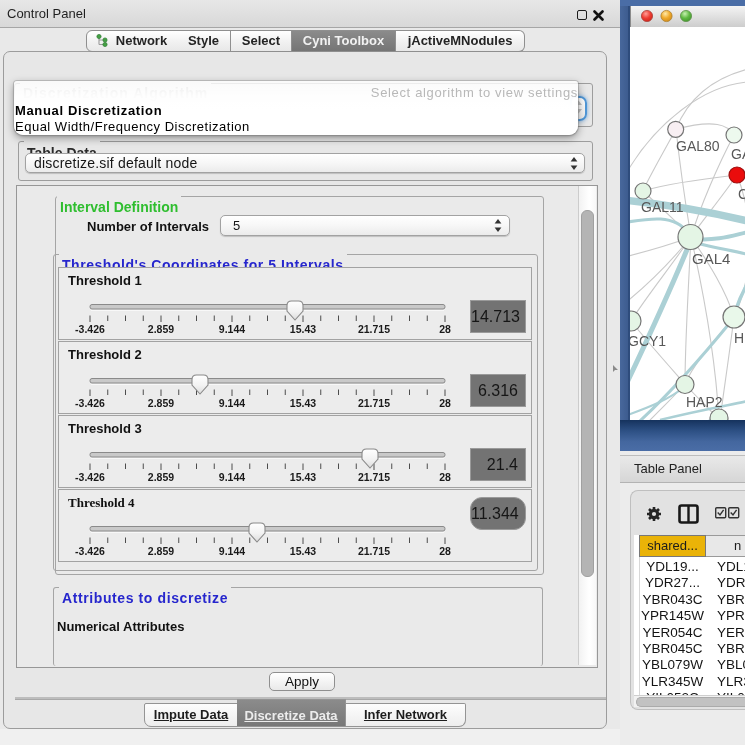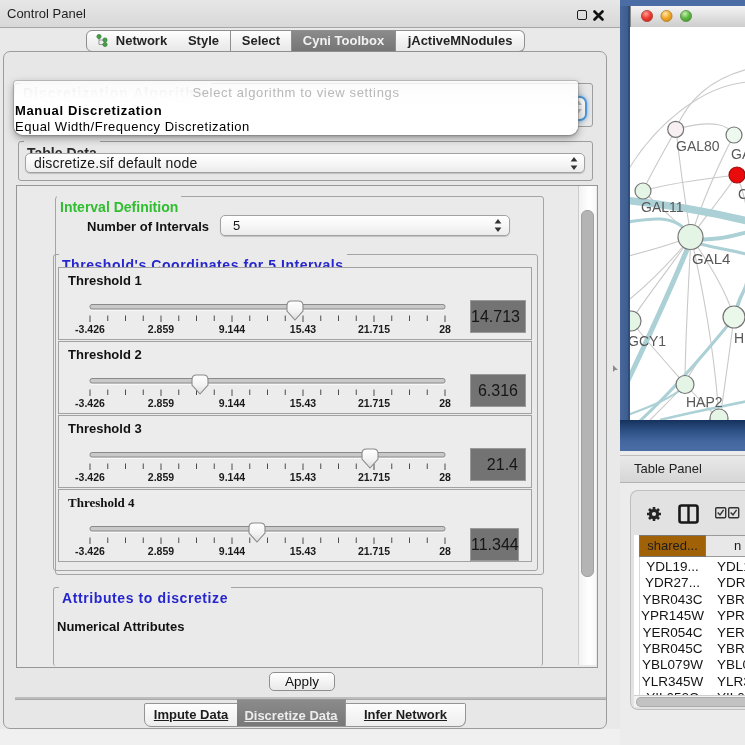--- a/index.html
+++ b/index.html
@@ -159,37 +159,37 @@
       <rect x="33" y="15" width="353" height="1" fill="#f8f8f8"></rect>
       <path d="M32.00,20.5 v6.5 M49.75,20.5 v5.5 M67.50,20.5 v5.5 M85.25,20.5 v5.5 M103.00,20.5 v6.5 M120.75,20.5 v5.5 M138.50,20.5 v5.5 M156.25,20.5 v5.5 M174.00,20.5 v6.5 M191.75,20.5 v5.5 M209.50,20.5 v5.5 M227.25,20.5 v5.5 M245.00,20.5 v6.5 M262.75,20.5 v5.5 M280.50,20.5 v5.5 M298.25,20.5 v5.5 M316.00,20.5 v6.5 M333.75,20.5 v5.5 M351.50,20.5 v5.5 M369.25,20.5 v5.5 M387.00,20.5 v6.5" stroke="#4c4c4c" stroke-width="1" fill="none"></path>
       <text x="32" y="37.5" font-size="10.5" font-weight="bold" fill="#1a1a1a" text-anchor="middle" font-family="Liberation Sans,sans-serif">-3.426</text>
       <text x="103" y="37.5" font-size="10.5" font-weight="bold" fill="#1a1a1a" text-anchor="middle" font-family="Liberation Sans,sans-serif">2.859</text>
       <text x="174" y="37.5" font-size="10.5" font-weight="bold" fill="#1a1a1a" text-anchor="middle" font-family="Liberation Sans,sans-serif">9.144</text>
       <text x="245" y="37.5" font-size="10.5" font-weight="bold" fill="#1a1a1a" text-anchor="middle" font-family="Liberation Sans,sans-serif">15.43</text>
       <text x="316" y="37.5" font-size="10.5" font-weight="bold" fill="#1a1a1a" text-anchor="middle" font-family="Liberation Sans,sans-serif">21.715</text>
       <text x="387" y="37.5" font-size="10.5" font-weight="bold" fill="#1a1a1a" text-anchor="middle" font-family="Liberation Sans,sans-serif">28</text>
       <path d="M191,16 V10.6 Q191,6 195.5,6 H202.5 Q207,6 207,10.6 V16 L199,25 Z" fill="url(#th4)" stroke="#8a8a8a" stroke-width="1.1"></path>
     </svg>
-<div class="vfield" style="left:470px;top:528px;width:47px;height:31px;line-height:31px;">11.344</div>
+<div class="vfield" style="left:470px;top:497px;width:47px;height:31px;line-height:31px;padding-right:7px;border-radius:12px;">11.344</div>
 
 <div class="grp" style="left:53px;top:587px;width:488px;height:78px;border-bottom:none;border-color:#a5a5a5;"></div>
 <div class="glab" style="left:59px;top:580px;color:#2626cd;background:#eaeaea;letter-spacing:0.6px;">Attributes to discretize</div>
 <div class="tlabel" style="left:57px;top:619px;">Numerical Attributes</div>
 
 <div class="abs" style="left:578px;top:186px;width:17px;height:479px;background:linear-gradient(to right,#f2f2f2,#ffffff 60%,#f7f7f7);border-left:1px solid #cccccc;"></div>
 <div class="abs" style="left:581px;top:210px;width:11px;height:365px;background:#b4b4b4;border:1px solid #a0a0a0;border-radius:6px;"></div>
 
 <div class="abs" style="left:269px;top:672px;width:64px;height:17px;background:linear-gradient(#ffffff,#e9e9e9);border:1px solid #8f8f8f;border-radius:5px;font-size:13.5px;color:#111;text-align:center;line-height:17px;">Apply</div>
 <div class="abs" style="left:15px;top:697px;width:591px;height:2px;background:#bdbdbd;border-bottom:1px solid #a8a8a8;"></div>
 <div class="tabbot" style="left:144px;width:92px;border-radius:2px 0 0 7px;">Impute Data</div>
 <div class="tabbot" style="left:346px;width:119px;border-left:none;border-radius:0 2px 7px 0;">Infer Network</div>
 <div class="tabbot" style="left:237px;width:108px;top:699px;height:26px;line-height:31px;border-left:none;background:linear-gradient(#8b8b8b,#787878);color:#ececec;">Discretize Data</div>
 
 <div class="abs" style="left:14px;top:81px;width:564px;height:54px;z-index:30;border-radius:3px 3px 9px 9px;background:linear-gradient(rgba(255,255,255,0.78),rgba(255,255,255,0.96) 28%,#ffffff 52%);box-shadow:0 0 0 1px rgba(140,140,140,0.4),0 3px 8px rgba(0,0,0,0.38),0 1px 2px rgba(0,0,0,0.22);">
- <div style="position:absolute;left:0;top:4px;width:100%;text-align:center;font-size:13px;color:#b8b8b8;letter-spacing:0.65px;">Select algorithm to view settings</div>
+ <div style="position:absolute;left:0;top:4px;width:100%;text-align:right;font-size:13px;color:#b8b8b8;letter-spacing:0.65px;">Select algorithm to view settings</div>
  <div style="position:absolute;left:1px;top:22px;font-size:13px;font-weight:bold;color:#000;letter-spacing:0.65px;">Manual Discretization</div>
  <div style="position:absolute;left:1px;top:38px;font-size:13px;color:#000;letter-spacing:0.5px;">Equal Width/Frequency Discretization</div>
 </div>
 
 <div class="abs" style="left:620px;top:0;width:125px;height:745px;background:#ececec;"></div>
 
 <div class="abs" style="left:620px;top:0;width:125px;height:6px;background:#4a6da6;"></div>
 <div class="abs" style="left:620px;top:6px;width:10px;height:414px;background:linear-gradient(to right,#48689c,#3d5c8f);border-right:2px solid #2e4c7c;box-sizing:border-box;"></div>
 <div class="abs" style="left:620px;top:420px;width:125px;height:31px;background:linear-gradient(#15325d,#2d5084 35%,#44679f 70%,#4a6da6);"></div>
 
@@ -298,21 +298,21 @@
  <path d="M10.5,2 V18" stroke="#181818" stroke-width="2.4"></path>
 </svg>
 <svg class="abs" style="left:715px;top:507px;" width="26" height="12" viewBox="0 0 26 12">
  <rect x="0.7" y="0.7" width="10" height="10" fill="none" stroke="#333" stroke-width="1.4" rx="1"></rect>
  <path d="M2.7,5.5 L5,8 L8.6,2.8" stroke="#333" stroke-width="1.4" fill="none"></path>
  <rect x="13.7" y="0.7" width="10" height="10" fill="none" stroke="#333" stroke-width="1.4" rx="1"></rect>
  <path d="M15.7,5.5 L18,8 L21.6,2.8" stroke="#333" stroke-width="1.4" fill="none"></path>
 </svg>
 
 <div class="abs" style="left:634px;top:535px;width:111px;height:172px;background:#ffffff;overflow:hidden;">
- <div style="position:absolute;left:5px;top:0;width:65px;height:20px;background:#a16207;border:1px solid #787878;font-size:13px;color:#1c1c1c;text-align:center;line-height:20px;">shared...</div>
+ <div style="position:absolute;left:5px;top:0;width:65px;height:20px;background:#eab308;border:1px solid #787878;font-size:13px;color:#1c1c1c;text-align:center;line-height:20px;">shared...</div>
  <div style="position:absolute;left:72px;top:0;width:45px;height:20px;background:#e8e8e8;border:1px solid #9a9a9a;border-left:none;font-size:13px;color:#1c1c1c;padding-left:28px;line-height:20px;">n</div>
  <div style="position:absolute;left:5px;top:22px;width:1px;height:140px;background:#d8d8d8;"></div>
  <div class="rowt" style="left:5px;top:24.0px;width:67px;text-align:center;">YDL19...</div>
  <div class="rowt" style="left:83px;top:24.0px;">YDL1</div>
  <div class="rowt" style="left:5px;top:40.4px;width:67px;text-align:center;">YDR27...</div>
  <div class="rowt" style="left:83px;top:40.4px;">YDR2</div>
  <div class="rowt" style="left:5px;top:56.8px;width:67px;text-align:center;">YBR043C</div>
  <div class="rowt" style="left:83px;top:56.8px;">YBR0</div>
  <div class="rowt" style="left:5px;top:73.2px;width:67px;text-align:center;">YPR145W</div>
  <div class="rowt" style="left:83px;top:73.2px;">YPR1</div>

